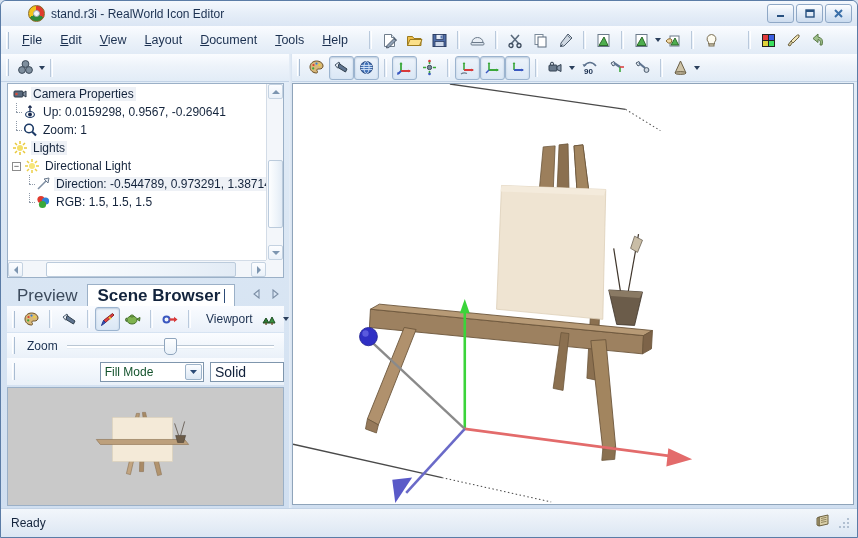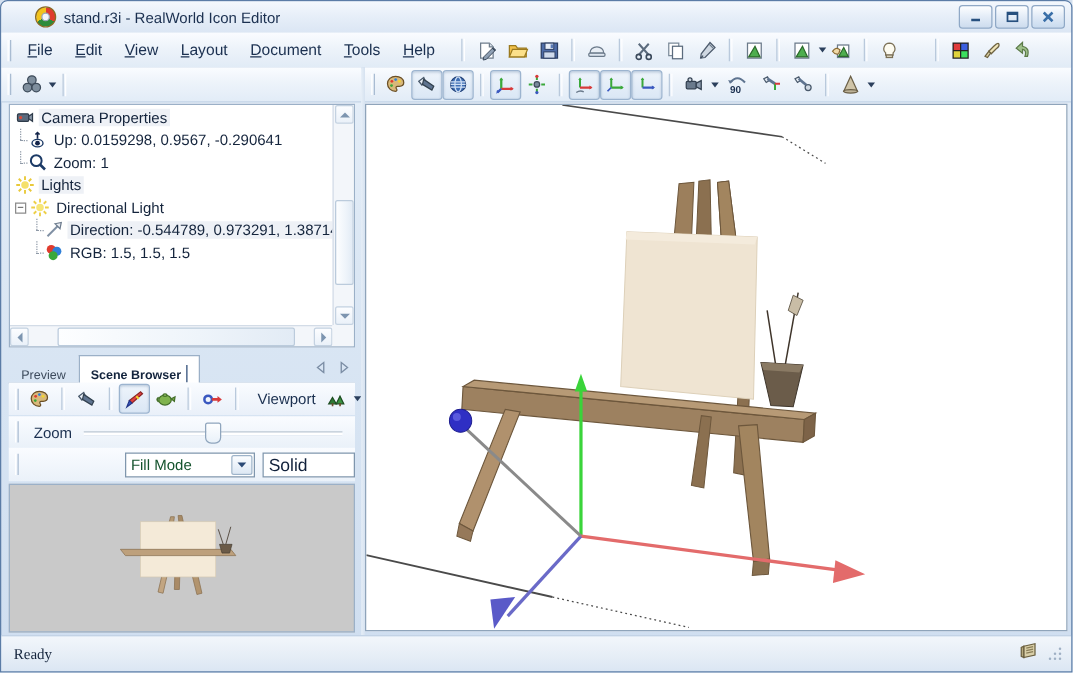--- a/index.html
+++ b/index.html
@@ -158,22 +158,22 @@
   .ar-dn{border-left:4px solid transparent;border-right:4px solid transparent;border-top:4px solid #7d95b0;}
   .ar-lf{border-top:4px solid transparent;border-bottom:4px solid transparent;border-right:4px solid #7d95b0;}
   .ar-rt{border-top:4px solid transparent;border-bottom:4px solid transparent;border-left:4px solid #7d95b0;}
   
   .tabs-row{
     position:absolute;left:6px;top:228px;right:5px;height:24px;
     border-bottom:1px solid #9bb0c7;
     display:flex;align-items:flex-end;
   }
   .tab{
-    height:21px;padding:0 9px;display:flex;align-items:flex-end;
-    font-size:10px;color:#3c4a5c;
+    height:21px;padding:0 9px;display:flex;align-items:center;
+    font-size:17px;color:#3c4a5c;
     border:1px solid transparent;border-bottom:none;box-sizing:border-box;
   }
   .tab.active{
     background:#fff;border:1px solid #9bb0c7;border-bottom:1px solid #fff;
     color:#12233c;font-weight:bold;height:23px;margin-bottom:-1px;
   }
   .caret-i{width:1px;height:14px;background:#2b4a76;margin-left:4px;}
   .tabnav{margin-left:auto;display:flex;gap:8px;padding-bottom:4px;padding-right:4px;}
   .sb-tools{
     position:absolute;left:6px;top:252px;right:5px;height:26px;
@@ -242,21 +242,21 @@
   }
   .viewport{
     position:absolute;left:0;top:29px;right:3px;bottom:4px;
     background:#ffffff;border:1px solid #8fa4ba;box-sizing:border-box;overflow:hidden;
   }
   
   .statusbar{
     position:absolute;left:0;right:0;bottom:0;height:28px;
     background:linear-gradient(180deg,#f2f6fb 0%,#e5edf6 60%,#dbe6f3 100%);
     border-top:1px solid #c3d3e6;
-    display:flex;align-items:center;font-family:Liberation Serif, serif;
+    display:flex;align-items:center;
   }
   .status-text{font-size:12px;color:#14243c;margin-left:10px;}
   .status-right{margin-left:auto;display:flex;align-items:center;gap:6px;margin-right:6px;}
   .gripper{
     width:13px;height:13px;position:relative;
   }
   .gripper i{
     position:absolute;width:2px;height:2px;background:#9fb0c4;border-radius:1px;
   }
   .vp-label{font-size:12px;color:#1b3050;margin-left:10px;margin-right:5px;}

